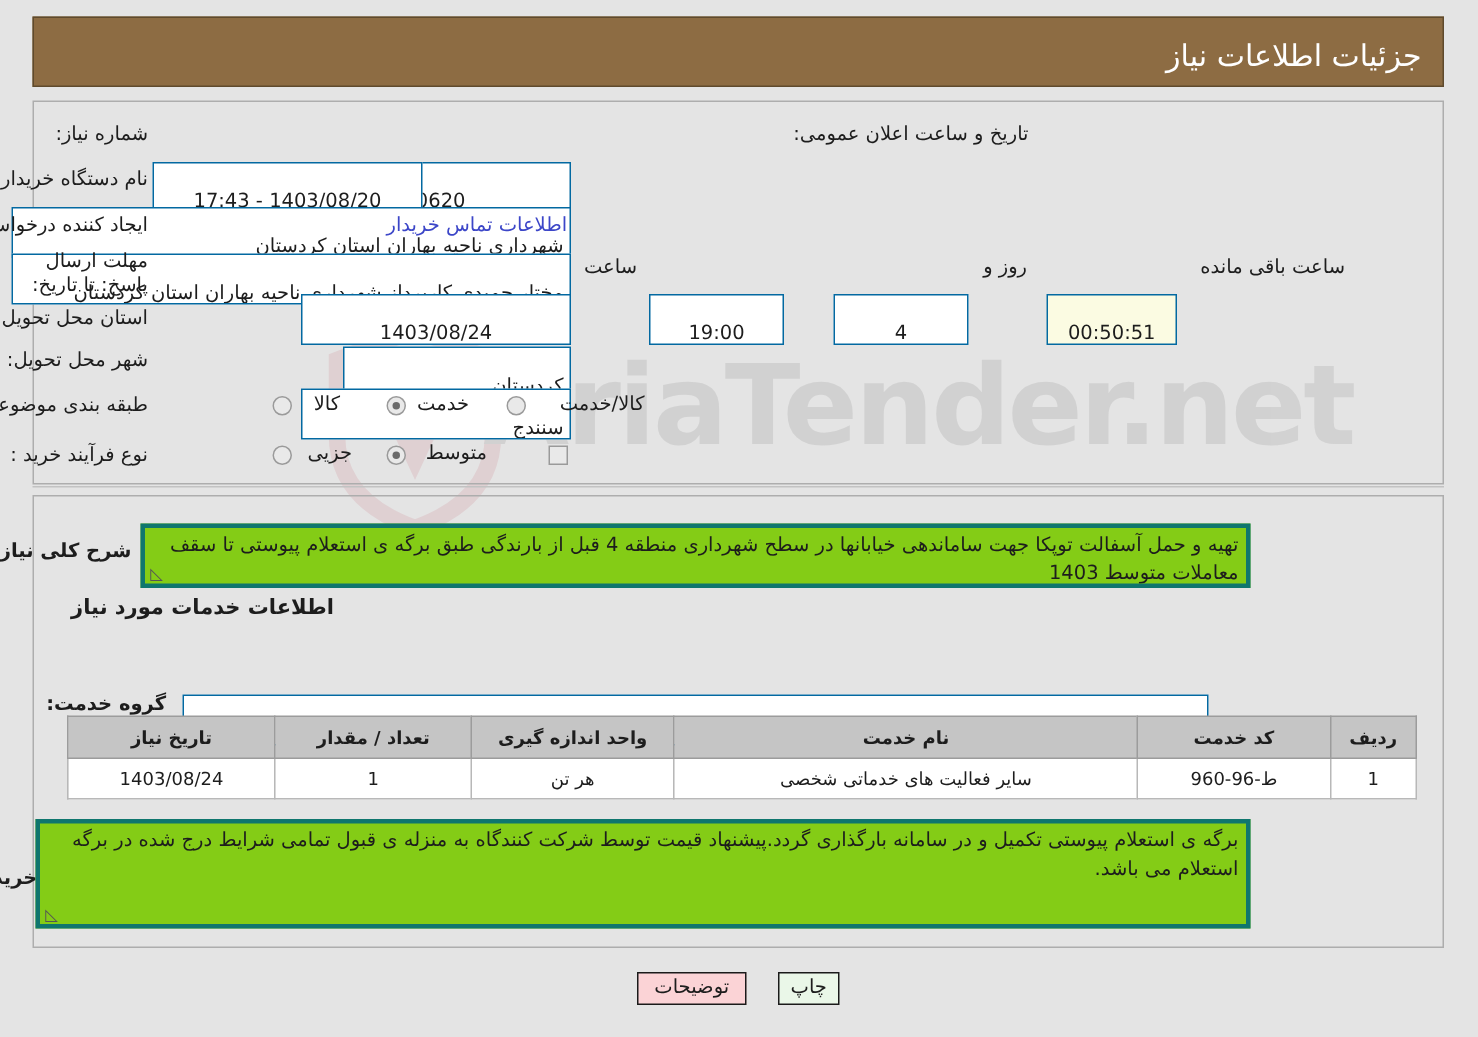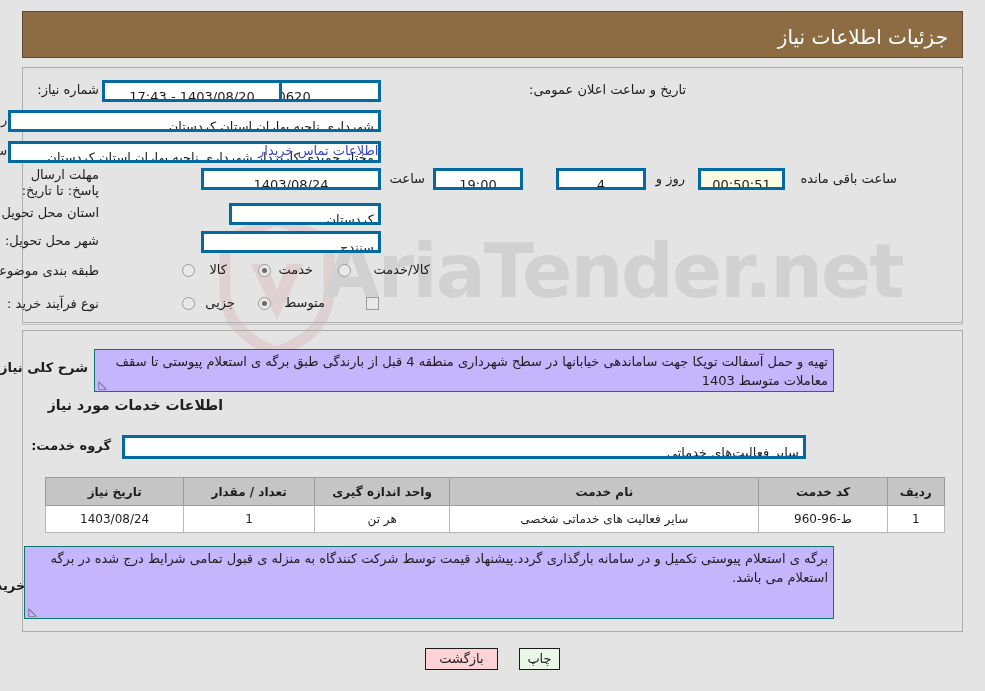--- a/index.html
+++ b/index.html
@@ -84,31 +84,32 @@
     white-space: nowrap;
     z-index: 3;
     line-height: 16px;
   }
   .lbl.bold { font-weight: bold; }
   .lbl.link { color: #3c46c8; }
 
   .fld {
     position: absolute;
     box-sizing: border-box;
-    border: 3px solid #0369a1;
+    border: 1px solid #0369a1;
     background: #ffffff;
     font-size: 13px;
     color: #1d1d1d;
     line-height: 20px;
     height: 22px;
-    padding: 4px 4px;
+    padding: 16px 4px;
     overflow: hidden;
     white-space: nowrap;
     z-index: 3;
     font-family: inherit;
+    margin-top: 28px;
   }
   .fld.center { text-align: center; }
   .fld.right  { text-align: right; }
   .fld.timer  { background: #fbfbe2; text-align: center; }
 
   
   .radio {
     position: absolute;
     width: 13px;
     height: 13px;
@@ -133,22 +134,22 @@
     border: 1px solid #9a9a9a;
     background: #e9e9e9;
     box-sizing: border-box;
     z-index: 3;
   }
 
   
   .ta {
     position: absolute;
     box-sizing: border-box;
-    border: 1px solid #0f766e;
-    background: #c4b5fd;
+    border: 3px solid #0f766e;
+    background: #84cc16;
     font-size: 13px;
     color: #1d1d1d;
     line-height: 19px;
     padding: 2px 5px;
     overflow: hidden;
     z-index: 3;
     text-align: right;
     font-family: inherit;
   }
   .ta .grip {
@@ -287,21 +288,21 @@
   <div class="panel" id="panel-bottom"></div>
 
   <div class="lbl bold" style="right:897px; top:360px;">شرح کلی نیاز:</div>
   <div class="ta" style="right:151px; top:349px; width:740px; height:43px;">
     <span>تهیه و حمل آسفالت توپکا جهت ساماندهی خیابانها در سطح شهرداری منطقه 4 قبل از بارندگی طبق برگه ی استعلام پیوستی تا سقف معاملات متوسط 1403</span>
     <span class="grip">◺</span>
   </div>
 
   <div class="lbl bold" style="right:762px; top:397px; font-size:14px;">اطلاعات خدمات مورد نیاز</div>
 
-  <div class="lbl bold" style="right:874px; top:438px;margin-left:28px;">گروه خدمت:</div>
+  <div class="lbl bold" style="right:874px; top:462px;margin-left:28px;">گروه خدمت:</div>
   <div class="fld right" style="right:179px; top:435px; width:684px; height:24px; line-height:22px;">سایر فعالیت‌های خدماتی</div>
 
   <table id="items-table">
     <thead>
       <tr>
         <th style="width:50px;">ردیف</th>
         <th style="width:125px;">کد خدمت</th>
         <th style="width:325px;">نام خدمت</th>
         <th style="width:135px;">واحد اندازه گیری</th>
         <th style="width:130px;">تعداد / مقدار</th>
@@ -320,15 +321,15 @@
     </tbody>
   </table>
 
   <div class="lbl bold" style="right:897px; top:578px;">توضیحات خریدار:</div>
   <div class="ta" style="right:151px; top:546px; width:810px; height:73px;">
     <span>برگه ی استعلام پیوستی تکمیل و در سامانه بارگذاری گردد.پیشنهاد قیمت توسط شرکت کنندگاه به منزله ی قبول تمامی شرایط درج شده در برگه استعلام می باشد.</span>
     <span class="grip">◺</span>
   </div>
 
   <div class="btn print" style="left:519px; top:648px; width:41px;">چاپ</div>
-  <div class="btn back" style="left:425px; top:648px; width:73px;">بازگشت</div>
+  <div class="btn back" style="left:425px; top:648px; width:73px;">توضیحات</div>
 
 </div>
 
 </body></html>

